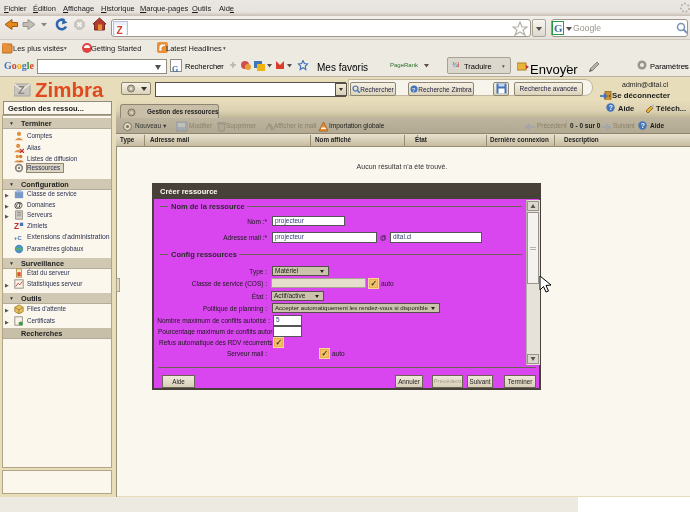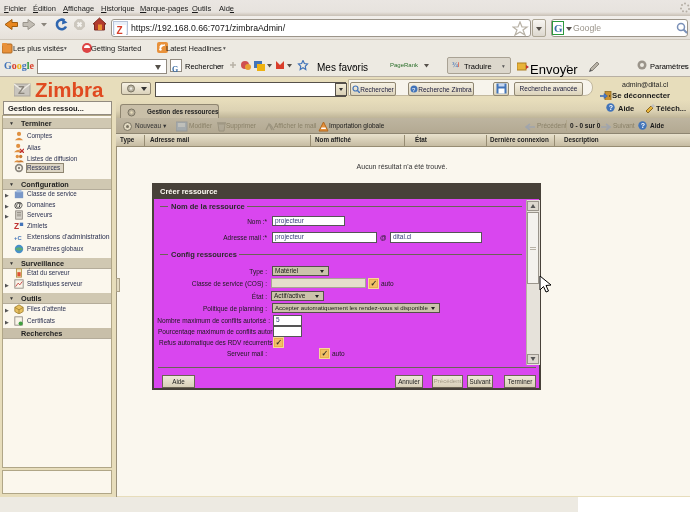--- a/index.html
+++ b/index.html
@@ -94,21 +94,20 @@
     <g transform="translate(93,2)">
         <path d="M6.5 0 L13 6 L11.5 6 L11.5 12 L1.5 12 L1.5 6 L0 6 Z" fill="#B23A2E" stroke="#7C2A20"></path>
         <rect x="5" y="6.5" width="4" height="5.5" fill="#E89030"></rect>
       </g>
   </svg>
   <div id="urlbar" class="abs"></div>
   <div id="urlfav" class="abs"><svg width="13" height="12">
         <rect x="1" y="1" width="11" height="10" fill="#fff"></rect>
         <text x="2.5" y="10" font-size="10" font-weight="bold" fill="#D93E2A" font-family="Liberation Sans">Z</text>
       </svg></div>
-  <div class="abs" style="left:131px;top:23px;font-size:8.7px;color:#111">https://192.168.0.66:7071/zimbraAdmin/</div>
   <svg class="abs" style="left:512px;top:21px" width="20" height="16">
     <path d="M8 1 L10 6 L15 6 L11 9 L13 14 L8 11 L3 14 L5 9 L1 6 L6 6 Z" fill="none" stroke="#B8B2A6" stroke-width="1.2"></path>
   </svg>
   <div class="abs" style="left:532px;top:19px;width:14px;height:18px;background:linear-gradient(#F8F6F2,#DDD8CF);border:1px solid #ADA695;border-radius:2px"><svg width="12" height="16">
         <path d="M3 7 L9 7 L6 11 Z" fill="#55504a"></path>
       </svg></div>
   <div id="searchbox" class="abs"></div>
   <svg class="abs" style="left:552px;top:21px" width="30" height="15">
     <rect x="0.5" y="0.5" width="11" height="13" fill="#fff" stroke="#2C9A3E"></rect>
     <text x="2" y="11" font-size="11" font-weight="bold" fill="#3A6EA5" font-family="Liberation Serif">G</text>

